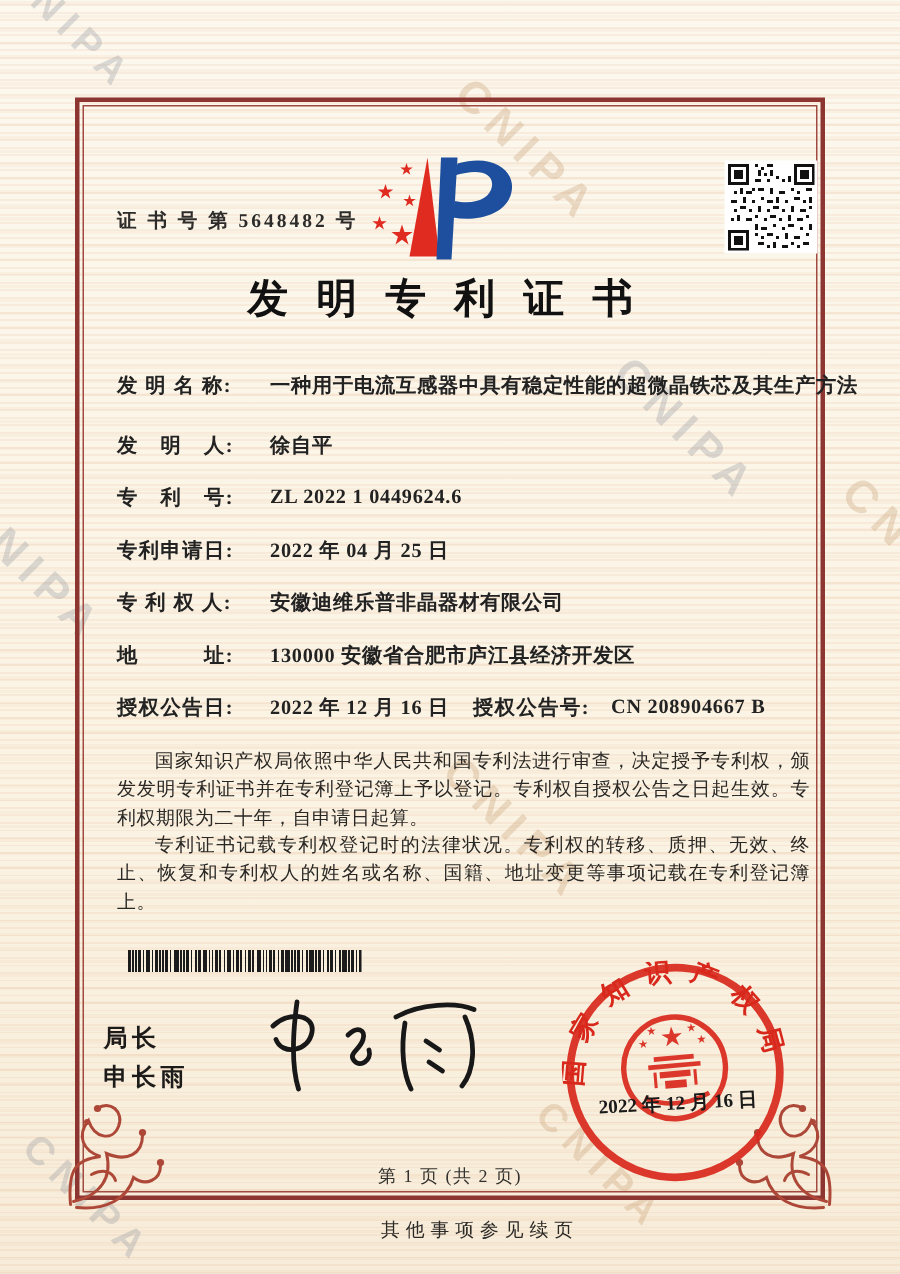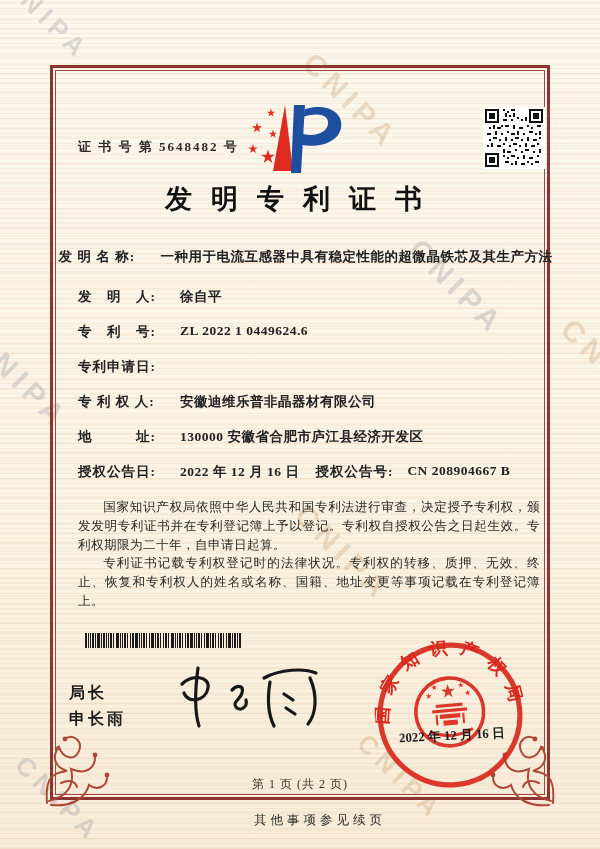--- a/index.html
+++ b/index.html
@@ -26,21 +26,21 @@
   }
   .cert-no{position:absolute;left:25px;top:30px;font-size:13px;font-weight:bold;letter-spacing:2px;color:#2e2c2a;margin-top:40px;}
   .logo{position:absolute;left:192px;top:33px;width:104px;height:78px;}
   .qr{position:absolute;left:430px;top:39px;width:58px;height:58px;background:#fff;padding:2px;}
   .title{
     position:absolute;left:0;top:113px;width:100%;text-align:center;
     font-size:27px;font-weight:bold;letter-spacing:19px;padding-left:6px;box-sizing:border-box;color:#111;
   }
   .fields{position:absolute;left:25px;top:180px;right:14px;}
   .frow{display:flex;align-items:flex-start;height:35px;font-size:13.5px;font-weight:bold;color:#222;}
-  .frow.first{margin-bottom:5px;justify-content:center;}
+  .frow.first{margin-bottom:5px;}
   .flabel{flex:0 0 auto;min-width:88px;letter-spacing:1px;white-space:pre;}
   .fvalue{margin-left:14px;letter-spacing:0.5px;white-space:nowrap;}
   .pair2{display:flex;margin-left:16px;}
   .paras{position:absolute;left:25px;top:430px;width:462px;font-size:12.6px;line-height:18.8px;color:#2a2825;letter-spacing:0.4px;text-align:justify;}
   .paras p{margin:0;text-indent:2em;}
   .barcode{position:absolute;left:32px;top:565px;width:156px;height:15px;}
   .officer{position:absolute;left:16px;top:612px;font-size:16px;font-weight:bold;letter-spacing:3px;color:#1d1b19;line-height:26px;}
   .signature{position:absolute;left:115px;top:588px;width:165px;height:90px;}
   .seal{position:absolute;left:322px;top:572px;width:150px;height:150px;transform:rotate(-5deg);}
   .page-num{position:absolute;left:0;top:708px;width:100%;text-align:center;font-size:12px;letter-spacing:1px;color:#33312e;}
@@ -132,20 +132,21 @@
       <div class="frow">
         <span class="flabel">发　明　人:</span>
         <span class="fvalue">徐自平</span>
       </div>
       <div class="frow">
         <span class="flabel">专　利　号:</span>
         <span class="fvalue">ZL 2022 1 0449624.6</span>
       </div>
       <div class="frow">
         <span class="flabel">专利申请日:</span>
+        <span class="fvalue">2022 年 04 月 25 日</span>
       </div>
       <div class="frow">
         <span class="flabel">专 利 权 人:</span>
         <span class="fvalue">安徽迪维乐普非晶器材有限公司</span>
       </div>
       <div class="frow">
         <span class="flabel">地　　　址:</span>
         <span class="fvalue">130000 安徽省合肥市庐江县经济开发区</span>
       </div>
       <div class="frow">

